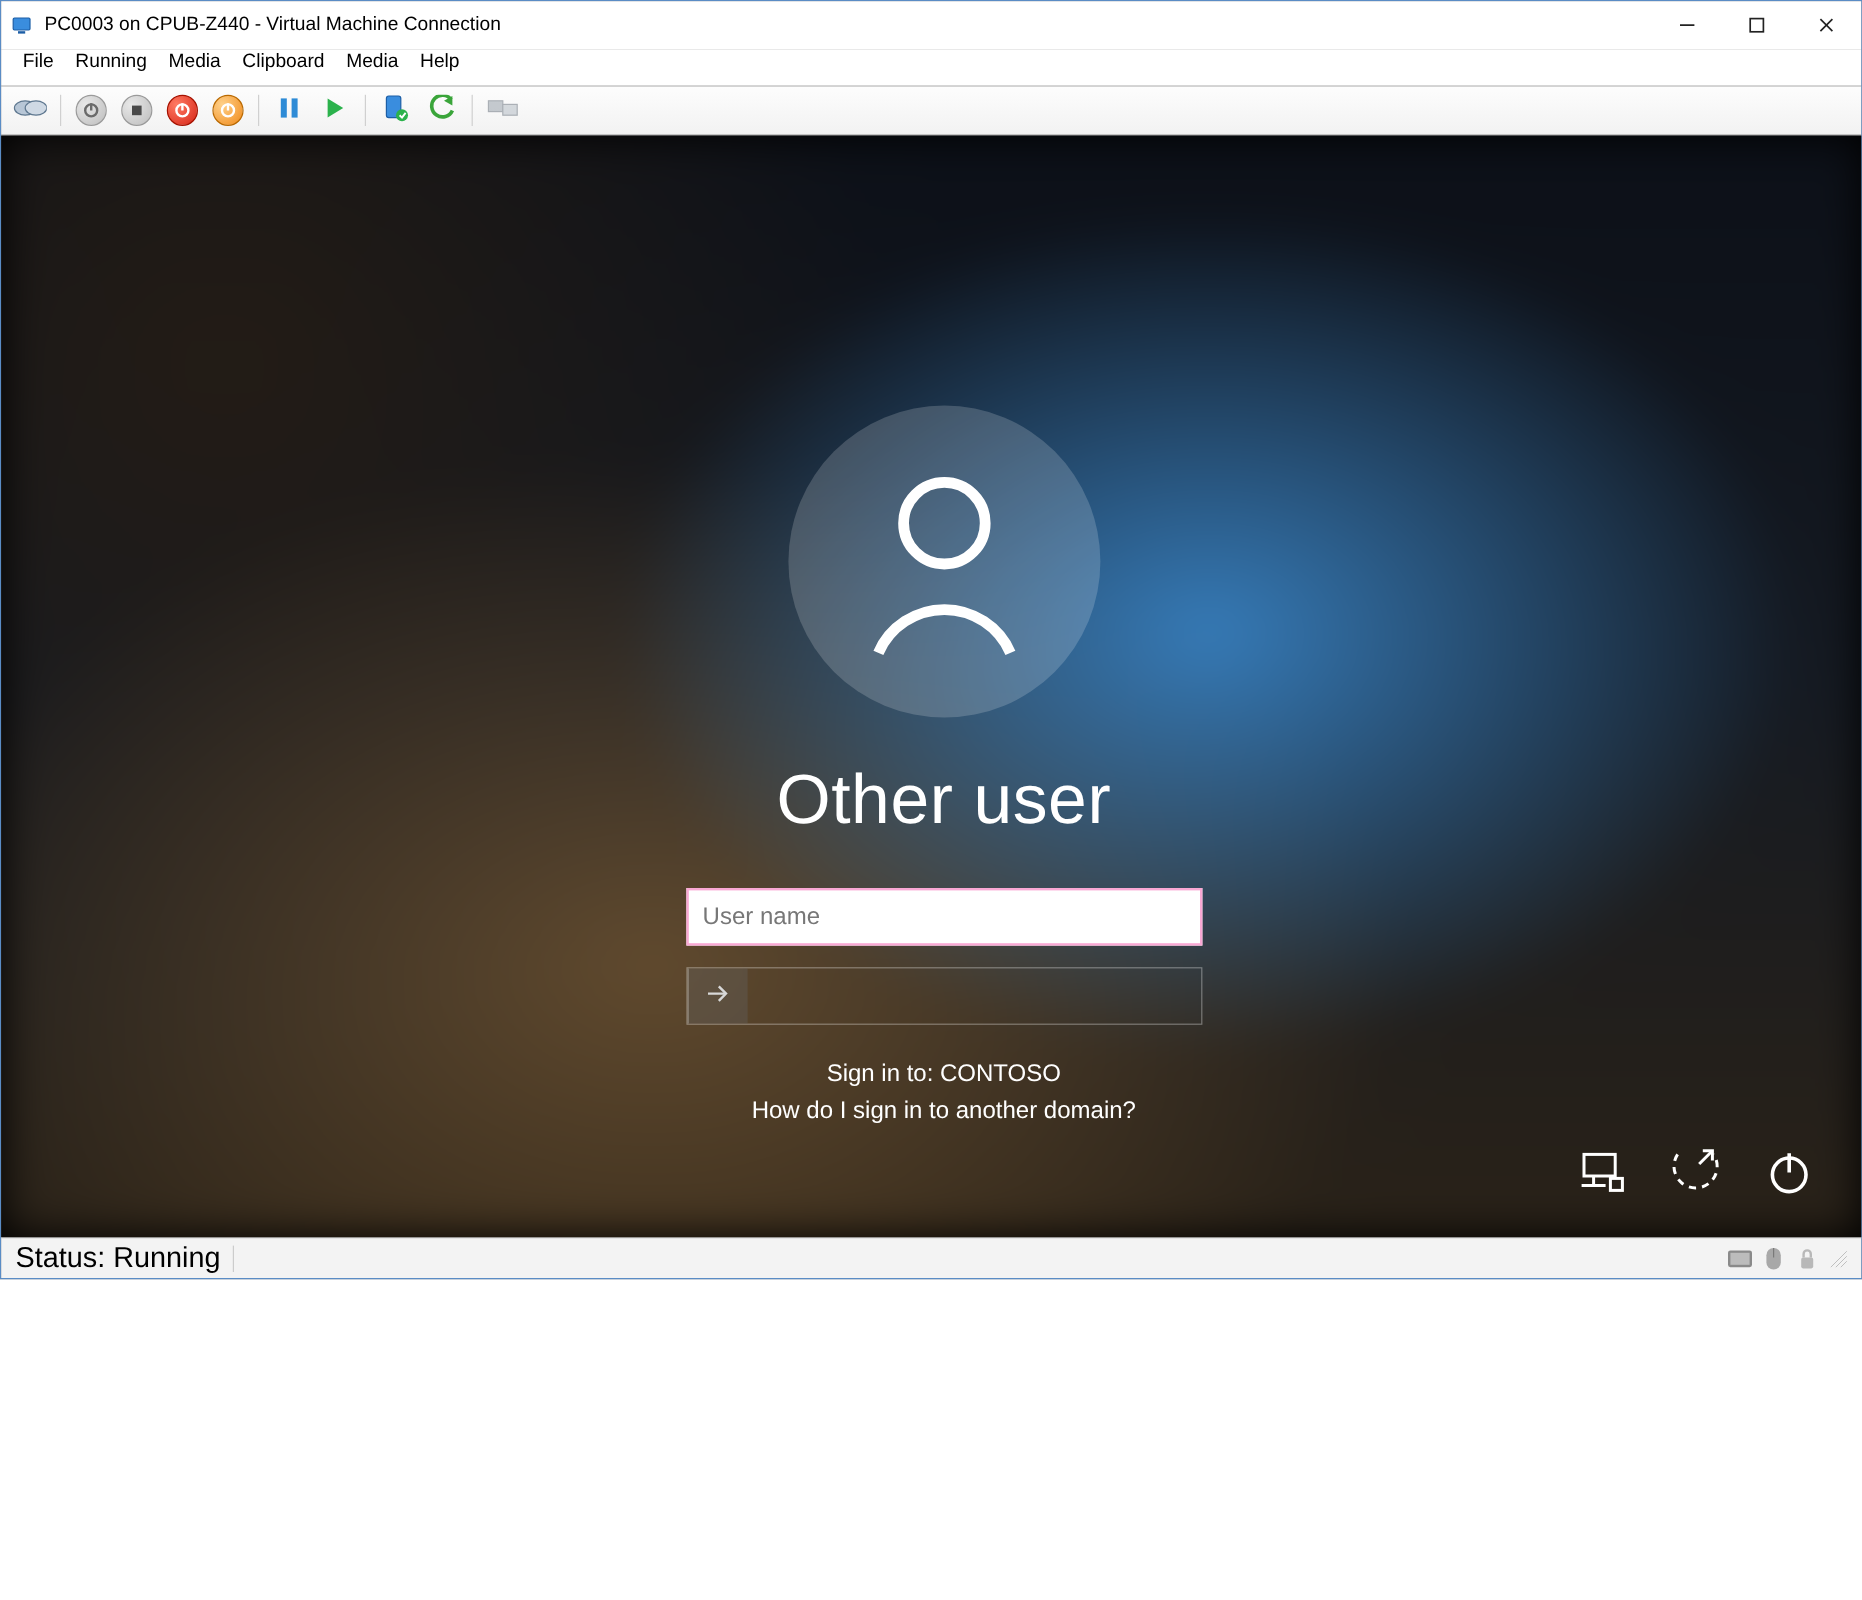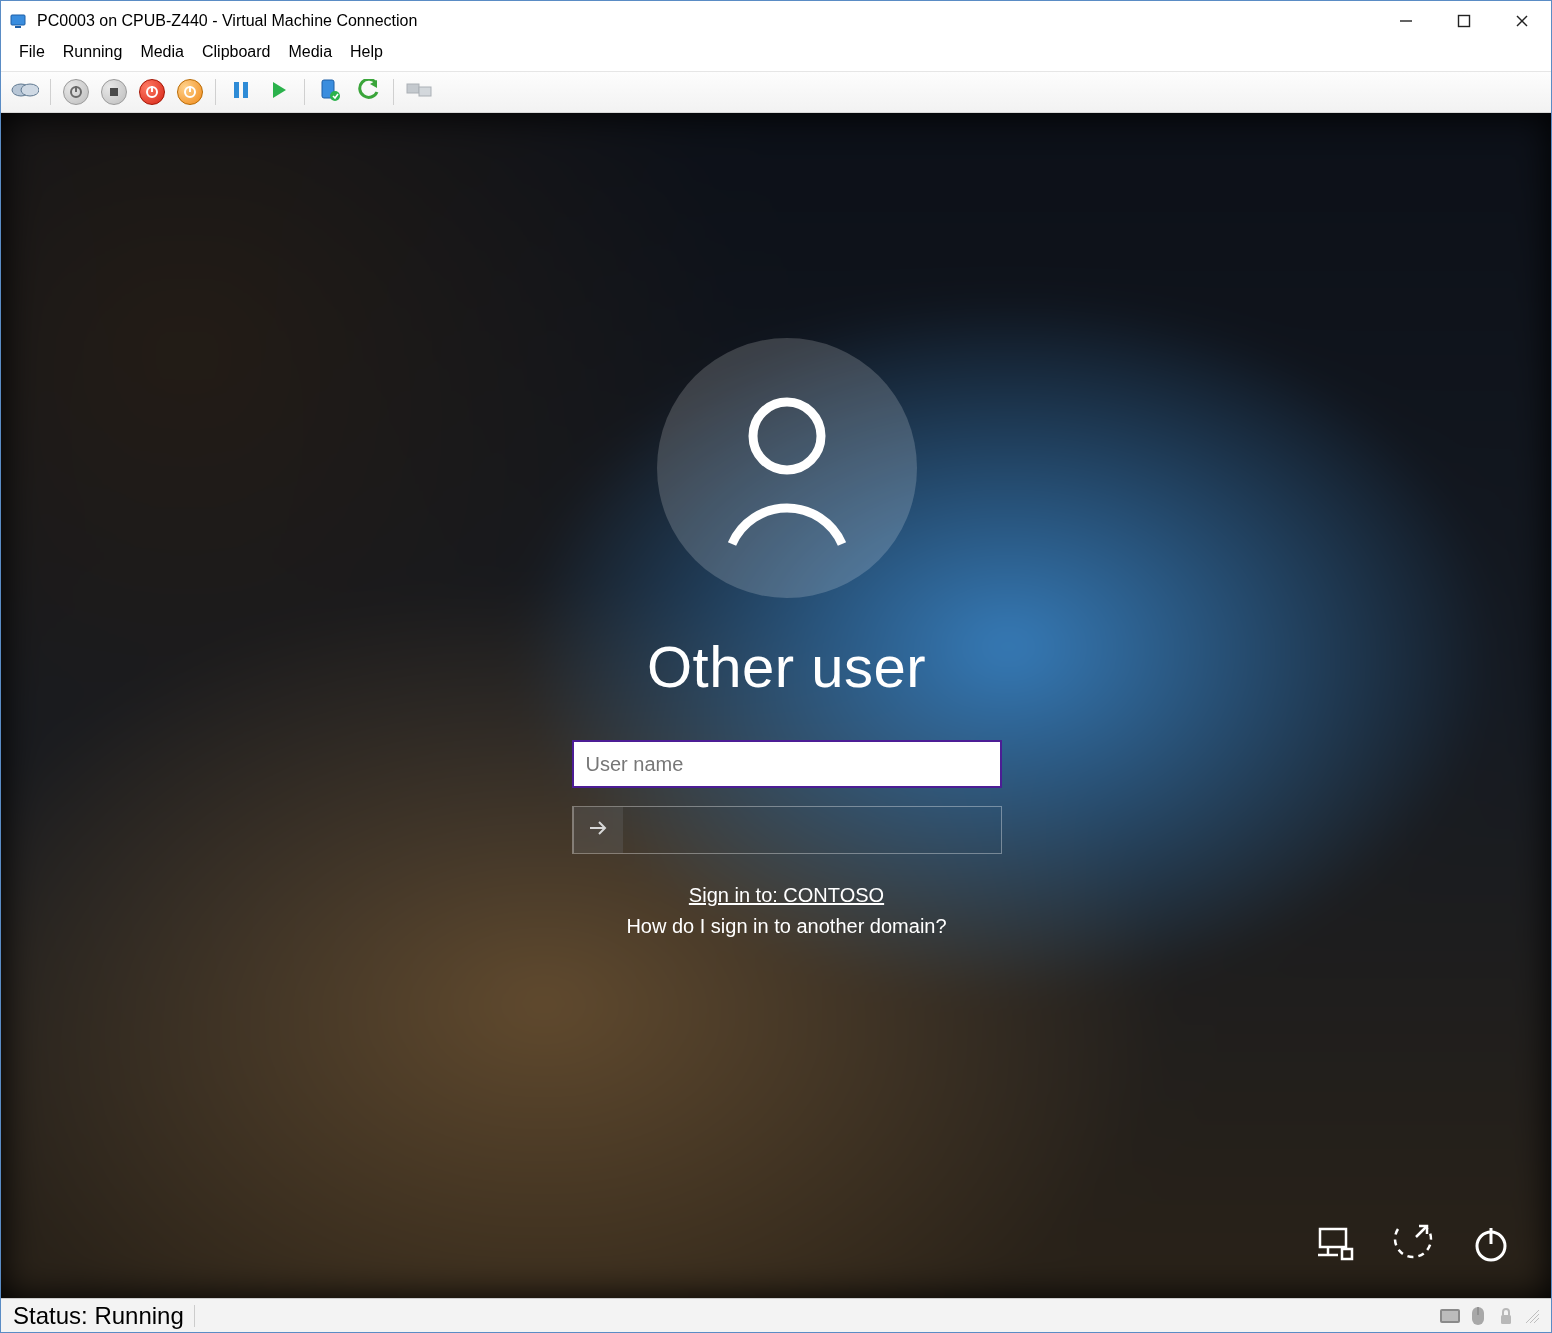--- a/index.html
+++ b/index.html
@@ -1,18 +1,18 @@
 <!DOCTYPE html>
 <html><head>
 <meta charset="utf-8">
 <style>
   * { box-sizing: border-box; margin: 0; padding: 0; }
   html, body { width: 1552px; height: 1333px; font-family: "Segoe UI", Tahoma, sans-serif; background: #fff; overflow: hidden; }
 
-  .outer-border { width: 1552px; height: 1333px; border: 1px solid #5a8cc5; display: flex; flex-direction: column; background: #737373; }
+  .outer-border { width: 1552px; height: 1066px; border: 1px solid #5a8cc5; display: flex; flex-direction: column; background: #737373; }
 
   
   .titlebar { height: 40px; display: flex; align-items: center; padding-left: 8px; background: #fff; color: #000; font-size: 16px; }
   .titlebar .app-icon { width: 20px; height: 20px; margin-right: 8px; display:inline-flex; align-items:center; justify-content:center; }
   .titlebar .spacer { flex: 1; }
   .titlebar .win-controls { display: flex; height: 100%; }
   .titlebar .win-btn { width: 58px; height: 100%; display: flex; align-items: center; justify-content: center; color: #333; }
 
   
   .menubar { height: 30px; display: flex; align-items: flex-start; padding-left: 10px; gap: 2px; background: #fff; color: #000; font-size: 16px; }
@@ -39,31 +39,31 @@
       radial-gradient(ellipse 700px 700px at 12% 20%, rgba(40,30,20,0.8), rgba(12,10,8,0) 80%),
       linear-gradient(180deg, #0c1018 0%, #151a22 50%, #2a2218 100%);
     filter: blur(18px);
   }
 
   .login { position:absolute; top:225px; left:0; right:0; display:flex; flex-direction:column; align-items:center; color:#fff;padding-left:21px; }
   .avatar { width:260px; height:260px; border-radius:50%; background: rgba(255,255,255,0.18); display:flex; align-items:center; justify-content:center; }
   .login h1 { font-weight:300; font-size:58px; margin-top:35px; letter-spacing:0.5px; }
 
   .fields { margin-top:40px; width:430px; display:flex; flex-direction:column; gap:18px; }
-  .username-field { height:48px; background:#fff; border:2px solid #4c1d95; display:flex; align-items:center; }
+  .username-field { height:48px; background:#fff; border:2px solid #f9a8d4; display:flex; align-items:center; }
   .username-field input { flex:1; height:100%; border:none; outline:none; font-size:20px; padding:0 12px; color:#333; background:transparent; }
   .username-field input::placeholder { color:#777; }
 
   .password-wrap { height:48px; display:flex; border:1px solid rgba(255,255,255,0.35); }
   .password-field { flex:1; background: rgba(60,50,40,0.35); display:flex; align-items:center; }
   .password-field input { flex:1; height:100%; border:none; outline:none; font-size:20px; padding:0 12px; color:#ddd; background:transparent; }
   .password-field input::placeholder { color:#bfbfbf; }
   .submit-btn { width:50px; background: rgba(100,100,100,0.35); border-left:1px solid rgba(255,255,255,0.3); display:flex; align-items:center; justify-content:center; }
 
-  .hint1 { margin-top:30px; font-size:20px; color:#fff;text-decoration:underline; }
+  .hint1 { margin-top:30px; font-size:20px; color:#fff; }
   .hint2 { margin-top:8px; font-size:20px; color:#fff; }
 
   .corner-icons { position:absolute; right:38px; bottom:30px; display:flex; gap:34px; align-items:center; }
   .corner-icons .ci { width:44px; height:44px; display:flex; align-items:center; justify-content:center; }
 
   
   .statusbar { height:34px; background:#f3f3f3; border-top:1px solid #ccc; display:flex; align-items:center; padding:0 12px; color:#000; font-size:24px; }
   .statusbar .spacer { flex:1; }
   .statusbar .sb-sep { width:1px; height:22px; background:#ccc; margin:0 10px; }
   .statusbar .sb-icon { width:22px; height:22px; display:flex; align-items:center; justify-content:center; margin-left:6px; }

